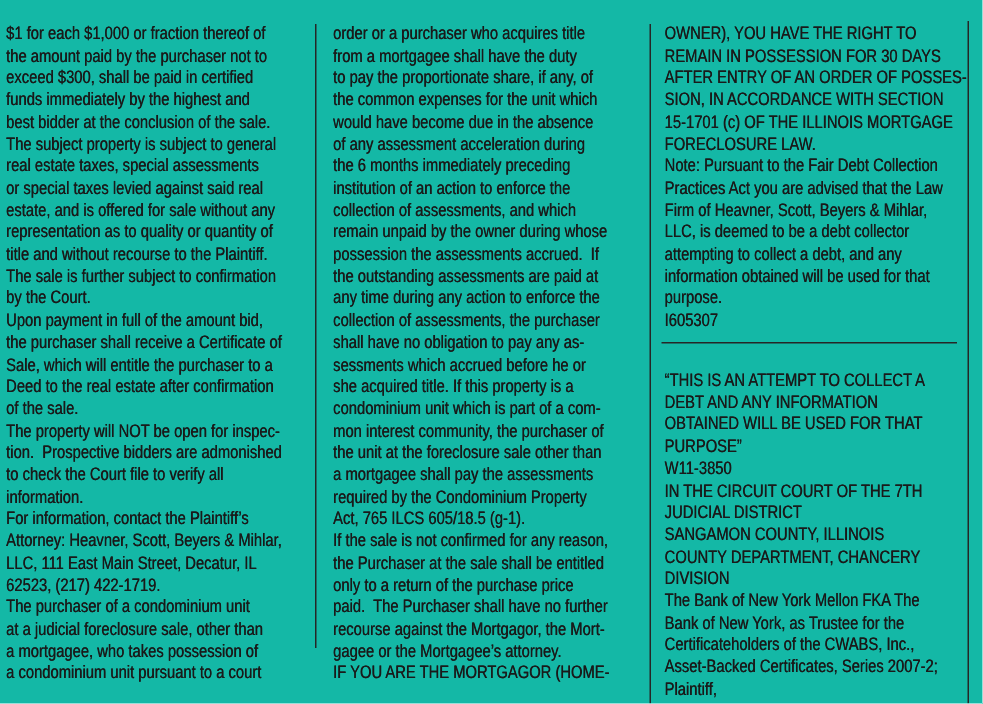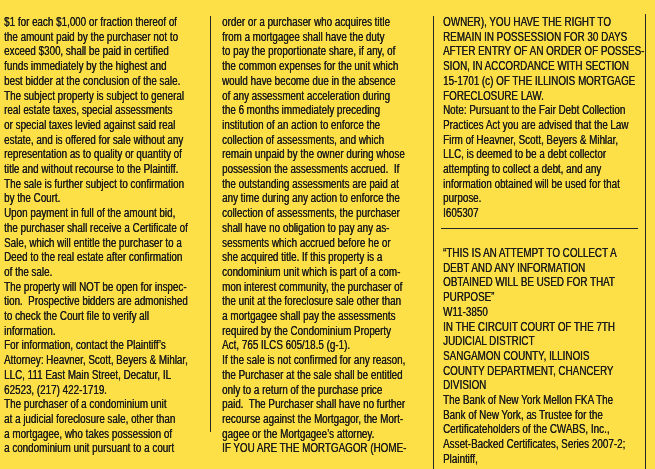--- a/index.html
+++ b/index.html
@@ -4,21 +4,21 @@
 <style>
   html, body {
     margin: 0;
     padding: 0;
     background: #ffffff;
   }
   .page {
     position: relative;
     width: 655px;
     height: 469px;
-    background: #fde047;
+    background: #14b8a6;
     overflow: hidden;
     font-family: "Liberation Sans", sans-serif;
   }
   .col {
     position: absolute;
     top: 15px;
     width: 256px;
     font-size: 12px;
     line-height: 14.7px;
     color: #1a1a1a;

